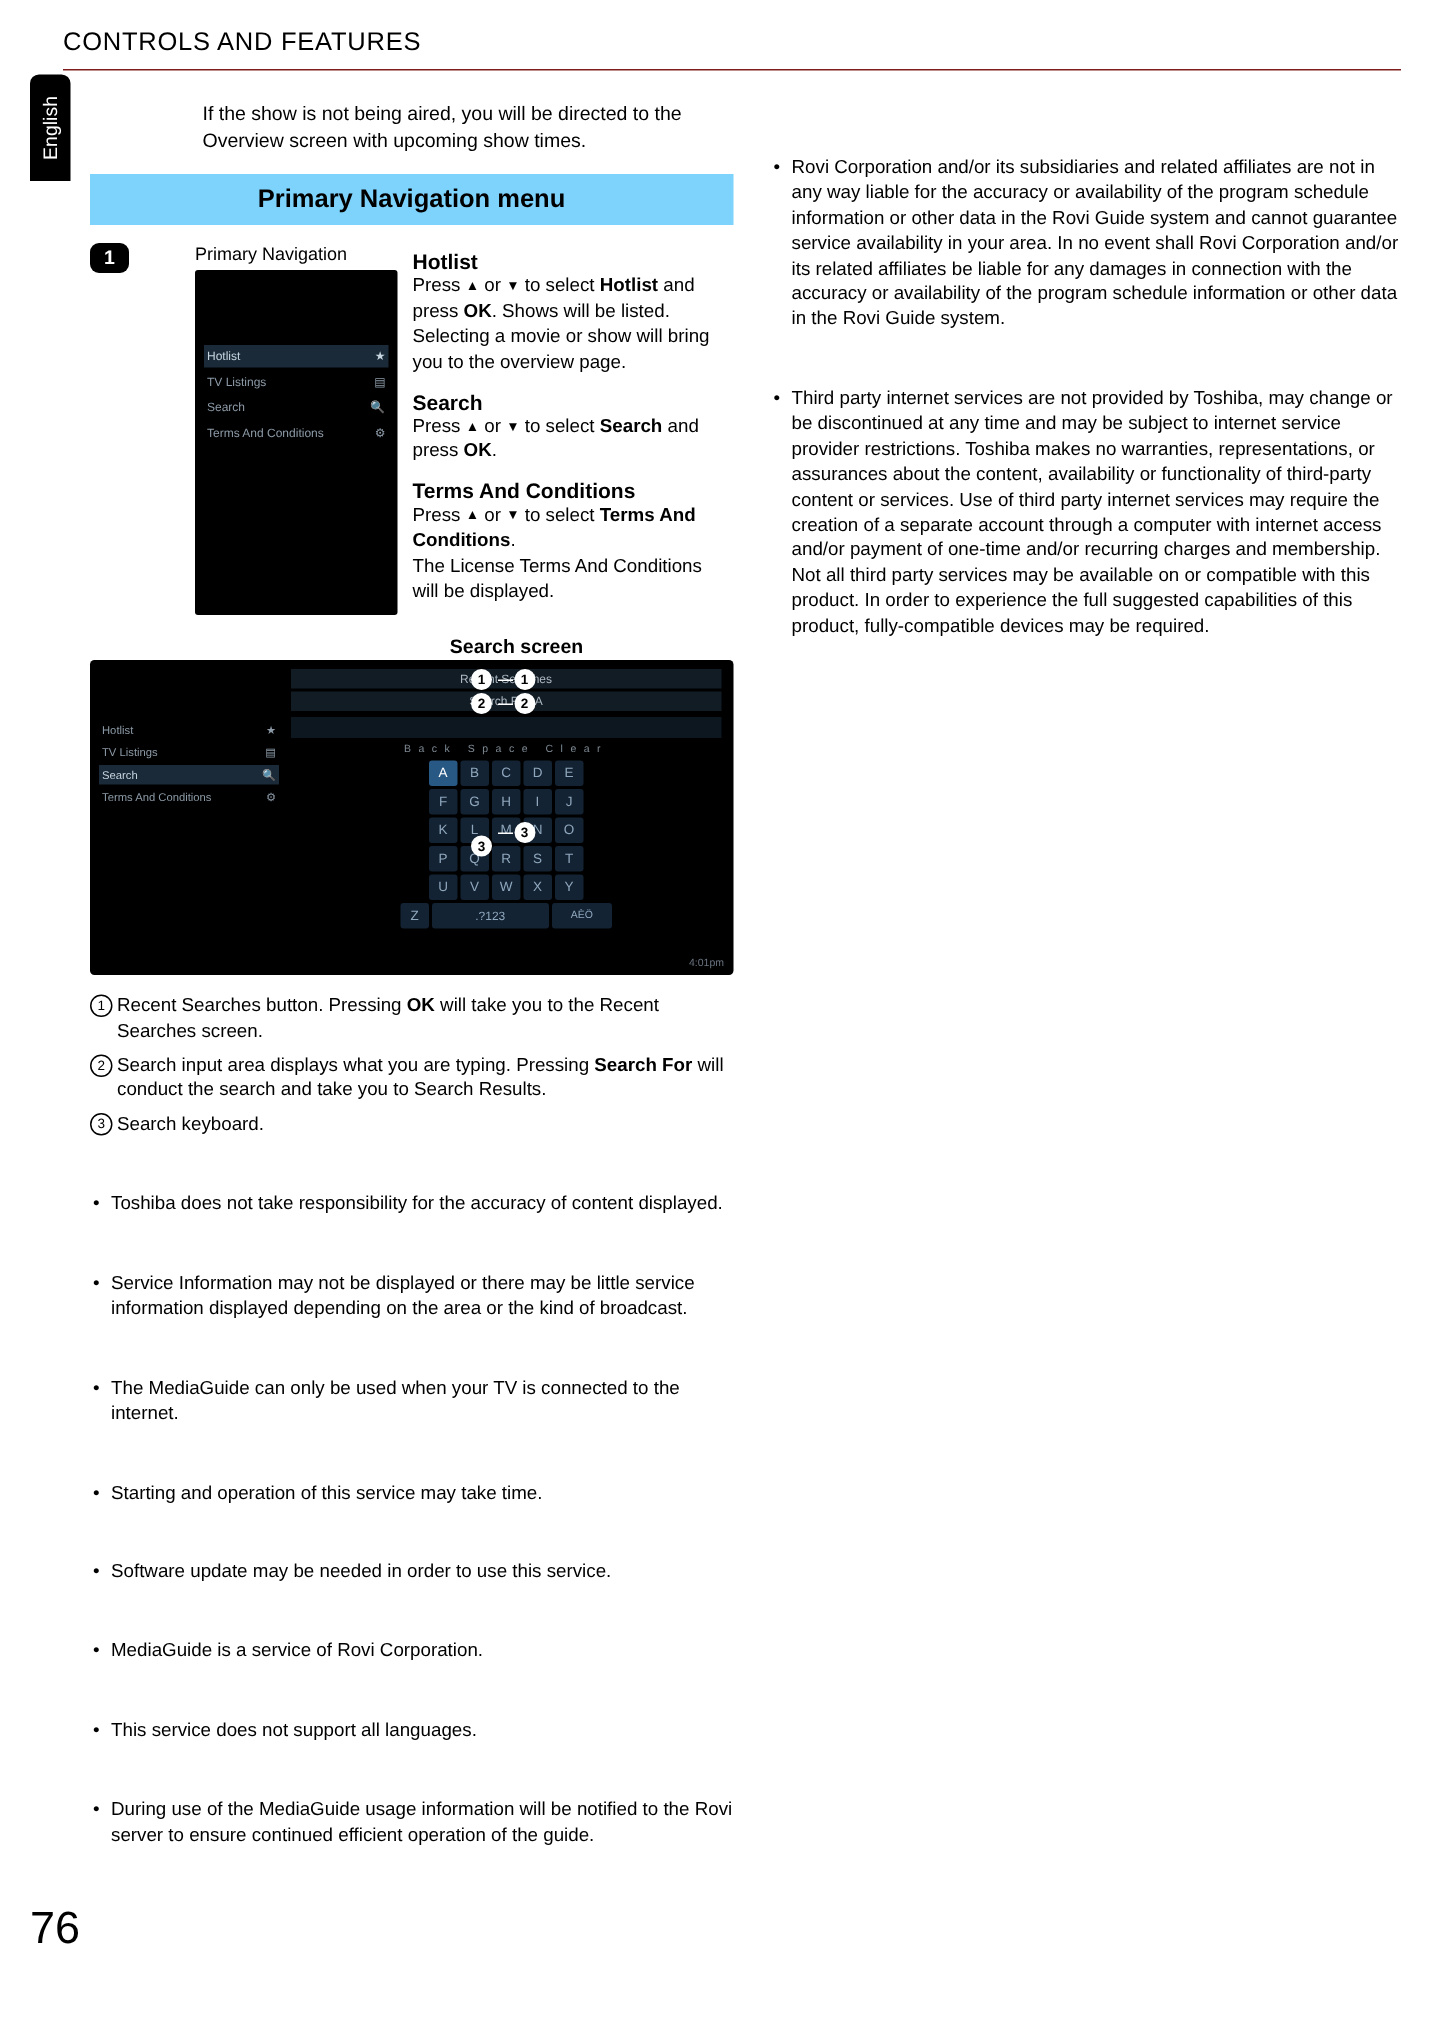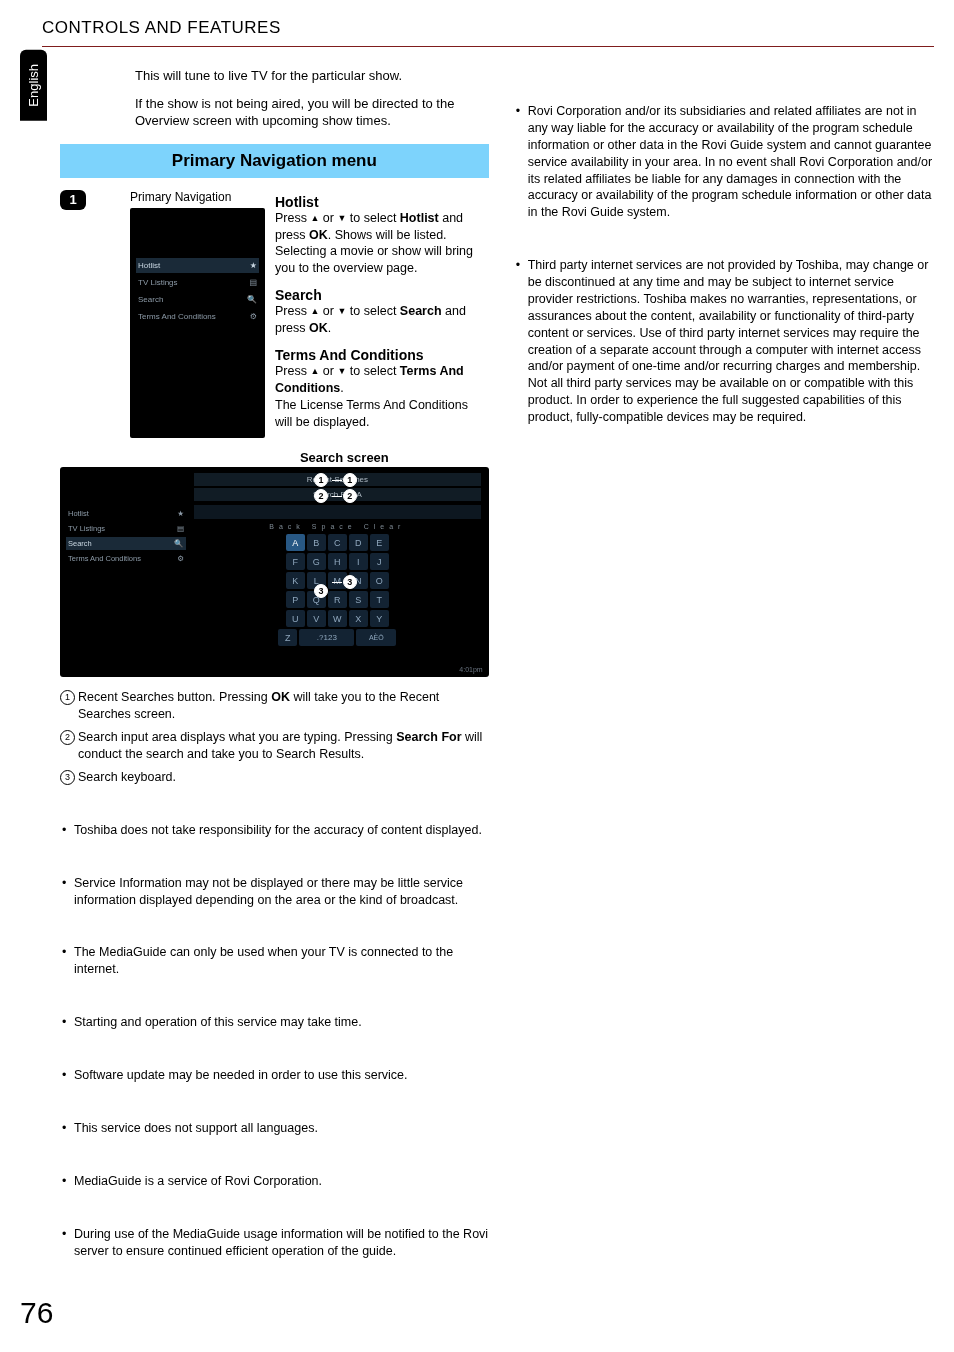--- a/index.html
+++ b/index.html
@@ -35,21 +35,21 @@
   .sf-main { position: absolute; left: 134px; right: 8px; top: 6px; }
   .sf-bar { font-size: 8px; text-align: center; padding: 2px 0; }
   .sf-bar.bg { background: #111c25; margin-bottom: 2px; }
   .sf-input { background: #0d1720; height: 14px; margin: 4px 0; }
   .sf-btns { margin: 4px 0; color: #7e8a94; text-align: center; letter-spacing: 5px; font-size: 7px;}
   .kb { margin-top: 4px; }
   .kb-row { display: flex; gap: 2px; margin-bottom: 2px; justify-content: center; }
   .kb-key { width: 19px; height: 17px; background: #132333; color: #8fa7bd; font-size: 9px; display: flex; align-items: center; justify-content: center; border-radius: 2px; }
   .kb-key.sel { background: #285884; color: #fff; }
   .kb-key.wide { width: 40px; font-size: 7px; }
-  .kb-key.wider { width: 55px; font-size: 8px; }
+  .kb-key.wider { width: 78px; font-size: 8px; }
   .callout { position: absolute; width: 14px; height: 14px; border-radius: 50%; background: #fff; color: #000; font-size: 9px; font-weight: bold; display: flex; align-items: center; justify-content: center; border: 1px solid #fff; }
   .co-line::before { content: ""; position: absolute; right: 14px; top: 50%; width: 10px; height: 1px; background: #fff; }
   .time-stamp { position: absolute; right: 6px; bottom: 4px; font-size: 7px; color: #6a7480; }
   .enum-list { margin: 12px 0; font-size: 12.5px; }
   .enum-item { display: flex; margin-bottom: 6px; }
   .enum-sym { flex: 0 0 18px; font-size: 12px; }
   .enum-text { flex: 1; line-height: 1.35; }
   .note-head { font-weight: bold; font-size: 13px; margin: 10px 0 6px 0; }
   ul.notes { list-style: none; margin-left: 0; font-size: 12.5px; }
   ul.notes li { position: relative; padding-left: 14px; line-height: 1.35; margin-bottom: 7px; margin-top: 36px; }
@@ -63,21 +63,20 @@
 <body>
 
 <div class="page">
   <div class="header-line">CONTROLS AND FEATURES</div>
   <div class="lang-tab">English</div>
 
   <div class="content">
 
     <div class="col col-left">
       <div class="intro-block">
-        <p>This will tune to live TV for the particular show.</p>
         <p>If the show is not being aired, you will be directed to the Overview screen with upcoming show times.</p>
       </div>
 
       <div class="section-title">Primary Navigation menu</div>
 
       <div>
         <span class="step-marker">1</span>
       </div>
 
       <div class="sub-row">
@@ -214,22 +213,22 @@
           <span class="enum-text">Search keyboard.</span>
         </div>
       </div>
 
       <ul class="notes">
         <li>Toshiba does not take responsibility for the accuracy of content displayed.</li>
         <li>Service Information may not be displayed or there may be little service information displayed depending on the area or the kind of broadcast.</li>
         <li>The MediaGuide can only be used when your TV is connected to the internet.</li>
         <li>Starting and operation of this service may take time.</li>
         <li>Software update may be needed in order to use this service.</li>
+        <li>MediaGuide is a service of Rovi Corporation.</li>
         <li>This service does not support all languages.</li>
-        <li>MediaGuide is a service of Rovi Corporation.</li>
         <li>During use of the MediaGuide usage information will be notified to the Rovi server to ensure continued efficient operation of the guide.</li>
       </ul>
     </div>
 
     <div class="col col-right">
       <ul class="notes">
         <li>Rovi Corporation and/or its subsidiaries and related affiliates are not in any way liable for the accuracy or availability of the program schedule information or other data in the Rovi Guide system and cannot guarantee service availability in your area. In no event shall Rovi Corporation and/or its related affiliates be liable for any damages in connection with the accuracy or availability of the program schedule information or other data in the Rovi Guide system.</li>
         <li>Third party internet services are not provided by Toshiba, may change or be discontinued at any time and may be subject to internet service provider restrictions. Toshiba makes no warranties, representations, or assurances about the content, availability or functionality of third-party content or services. Use of third party internet services may require the creation of a separate account through a computer with internet access and/or payment of one-time and/or recurring charges and membership. Not all third party services may be available on or compatible with this product. In order to experience the full suggested capabilities of this product, fully-compatible devices may be required.</li>
       </ul>
     </div>

